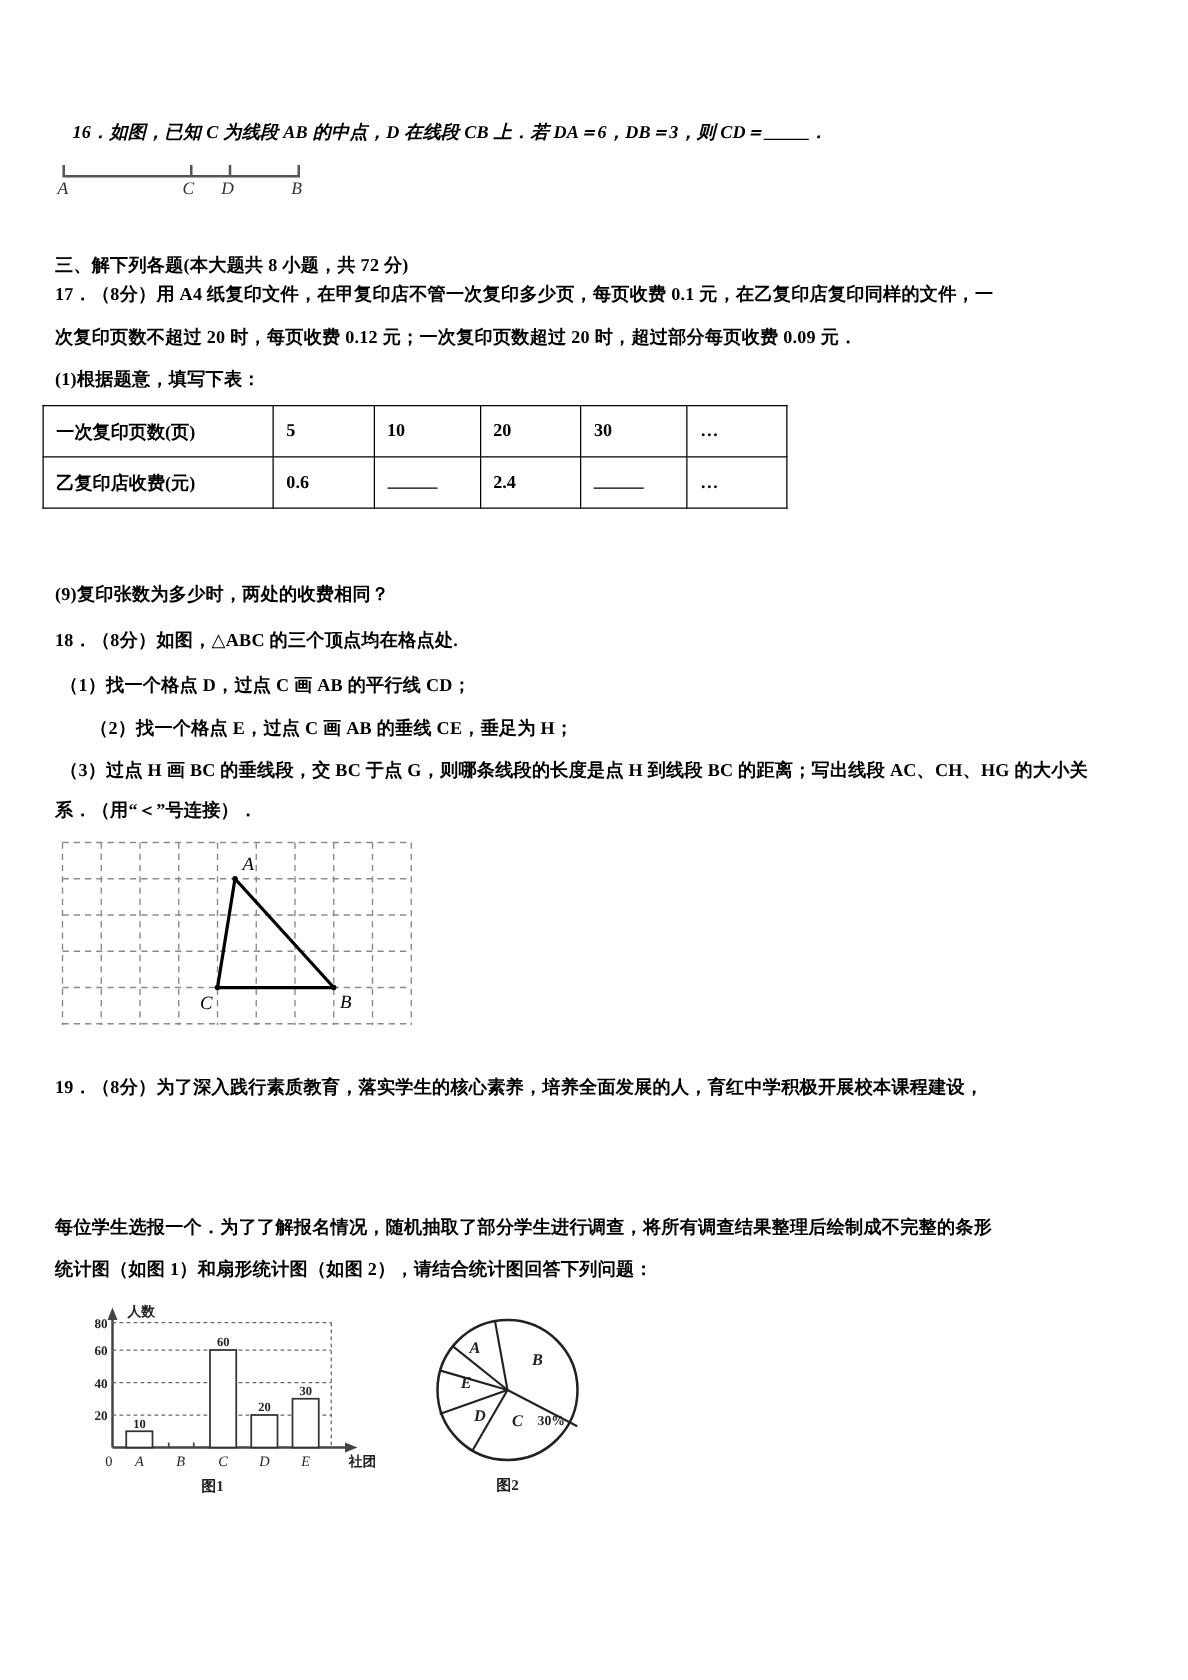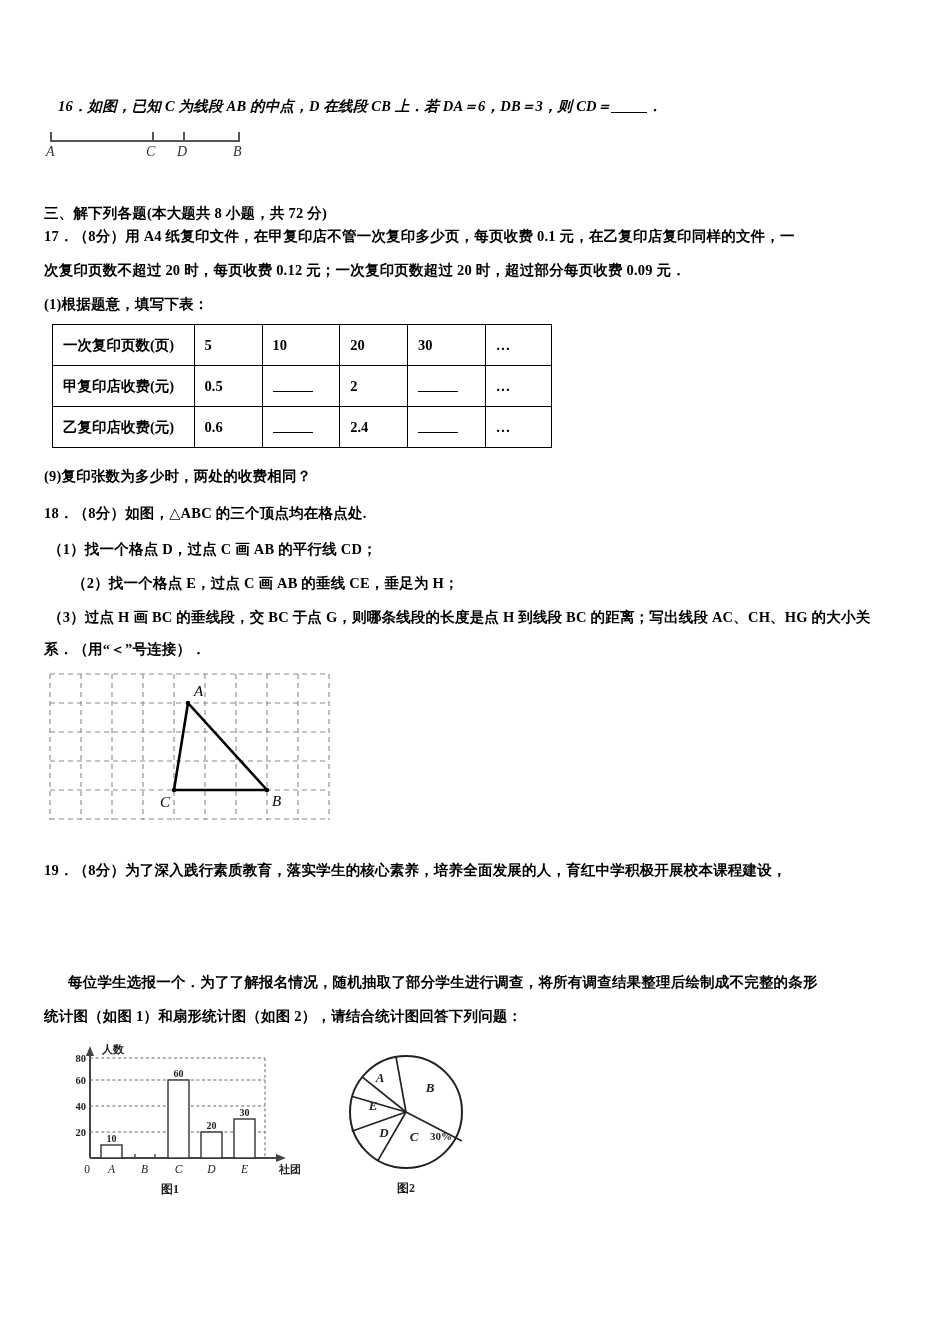--- a/index.html
+++ b/index.html
@@ -24,21 +24,21 @@
   .blank{display:inline-block;border-bottom:1.4px solid #000;width:36px;vertical-align:-2px;}
 
   
   #seg-fig{position:absolute;left:46px;top:128px;width:200px;height:36px;}
   #seg-fig .bar{position:absolute;left:4px;top:12px;width:190px;height:2px;background:#555;}
   #seg-fig .tick{position:absolute;width:2px;height:9px;background:#555;top:4px;}
   #seg-fig .lbl{position:absolute;top:16px;font-style:italic;font-size:14px;color:#333;
                 font-family:"Liberation Serif","DejaVu Serif",serif;}
 
   
-  #fee-table{position:absolute;left:52px;top:324px;width:500px;border-collapse:collapse;border-radius:25px;}
+  #fee-table{position:absolute;left:34px;top:324px;width:596px;border-collapse:collapse;border-radius:25px;}
   #fee-table td{
     border:1.3px solid #000;
     height:40px;
     padding:0 10px;
     font-weight:bold;
     font-size:14.5px;
     font-family:"Liberation Serif","DejaVu Serif",serif;
     vertical-align:middle;
   }
   #fee-table td.head-col{width:198px;}
@@ -81,28 +81,20 @@
   <div class="ln" style="left:44px;top:296px;">(1)根据题意，填写下表：</div>
 
   <table id="fee-table">
     <tbody>
         <tr>
       <td class="head-col">一次复印页数(页)</td>
       <td class="dcol">5</td>
       <td class="dcol">10</td>
       <td class="dcol">20</td>
       <td class="dcol">30</td>
-      <td class="lastcol">…</td>
-    </tr>
-    <tr>
-      <td class="head-col">甲复印店收费(元)</td>
-      <td class="dcol">0.5</td>
-      <td class="dcol"><span class="cellblank"></span></td>
-      <td class="dcol">2</td>
-      <td class="dcol"><span class="cellblank"></span></td>
       <td class="lastcol">…</td>
     </tr>
     <tr>
       <td class="head-col">乙复印店收费(元)</td>
       <td class="dcol">0.6</td>
       <td class="dcol"><span class="cellblank"></span></td>
       <td class="dcol">2.4</td>
       <td class="dcol"><span class="cellblank"></span></td>
       <td class="lastcol">…</td>
     </tr>
@@ -143,21 +135,21 @@
       <circle cx="126" cy="118" r="2.2" fill="#000"></circle>
     </g>
     <text x="146" y="24" font-family="Liberation Serif, serif" font-size="15" font-style="italic" fill="#000">A</text>
     <text x="224" y="134" font-family="Liberation Serif, serif" font-size="15" font-style="italic" fill="#000">B</text>
     <text x="112" y="135" font-family="Liberation Serif, serif" font-size="15" font-style="italic" fill="#000">C</text>
   </svg>
 
   <div class="ln" style="left:44px;top:862px;">19．（8分）为了深入践行素质教育，落实学生的核心素养，培养全面发展的人，育红中学积极开展校本课程建设，</div>
 
 
-  <div class="ln" style="left:44px;top:974px;margin-left:24px;">每位学生选报一个．为了了解报名情况，随机抽取了部分学生进行调查，将所有调查结果整理后绘制成不完整的条形</div>
+  <div class="ln" style="left:44px;top:974px;">每位学生选报一个．为了了解报名情况，随机抽取了部分学生进行调查，将所有调查结果整理后绘制成不完整的条形</div>
   <div class="ln" style="left:44px;top:1008px;">统计图（如图 1）和扇形统计图（如图 2），请结合统计图回答下列问题：</div>
 
   <svg id="bar-fig" viewBox="0 0 250 160">
 
     <g>
       <line x1="30" y1="14" x2="30" y2="118" stroke="#444" stroke-width="2"></line>
       <polygon points="30,6 26,16 34,16" fill="#444"></polygon>
       <line x1="30" y1="118" x2="218" y2="118" stroke="#444" stroke-width="2"></line>
       <polygon points="226,118 216,114 216,122" fill="#444"></polygon>
     </g>

